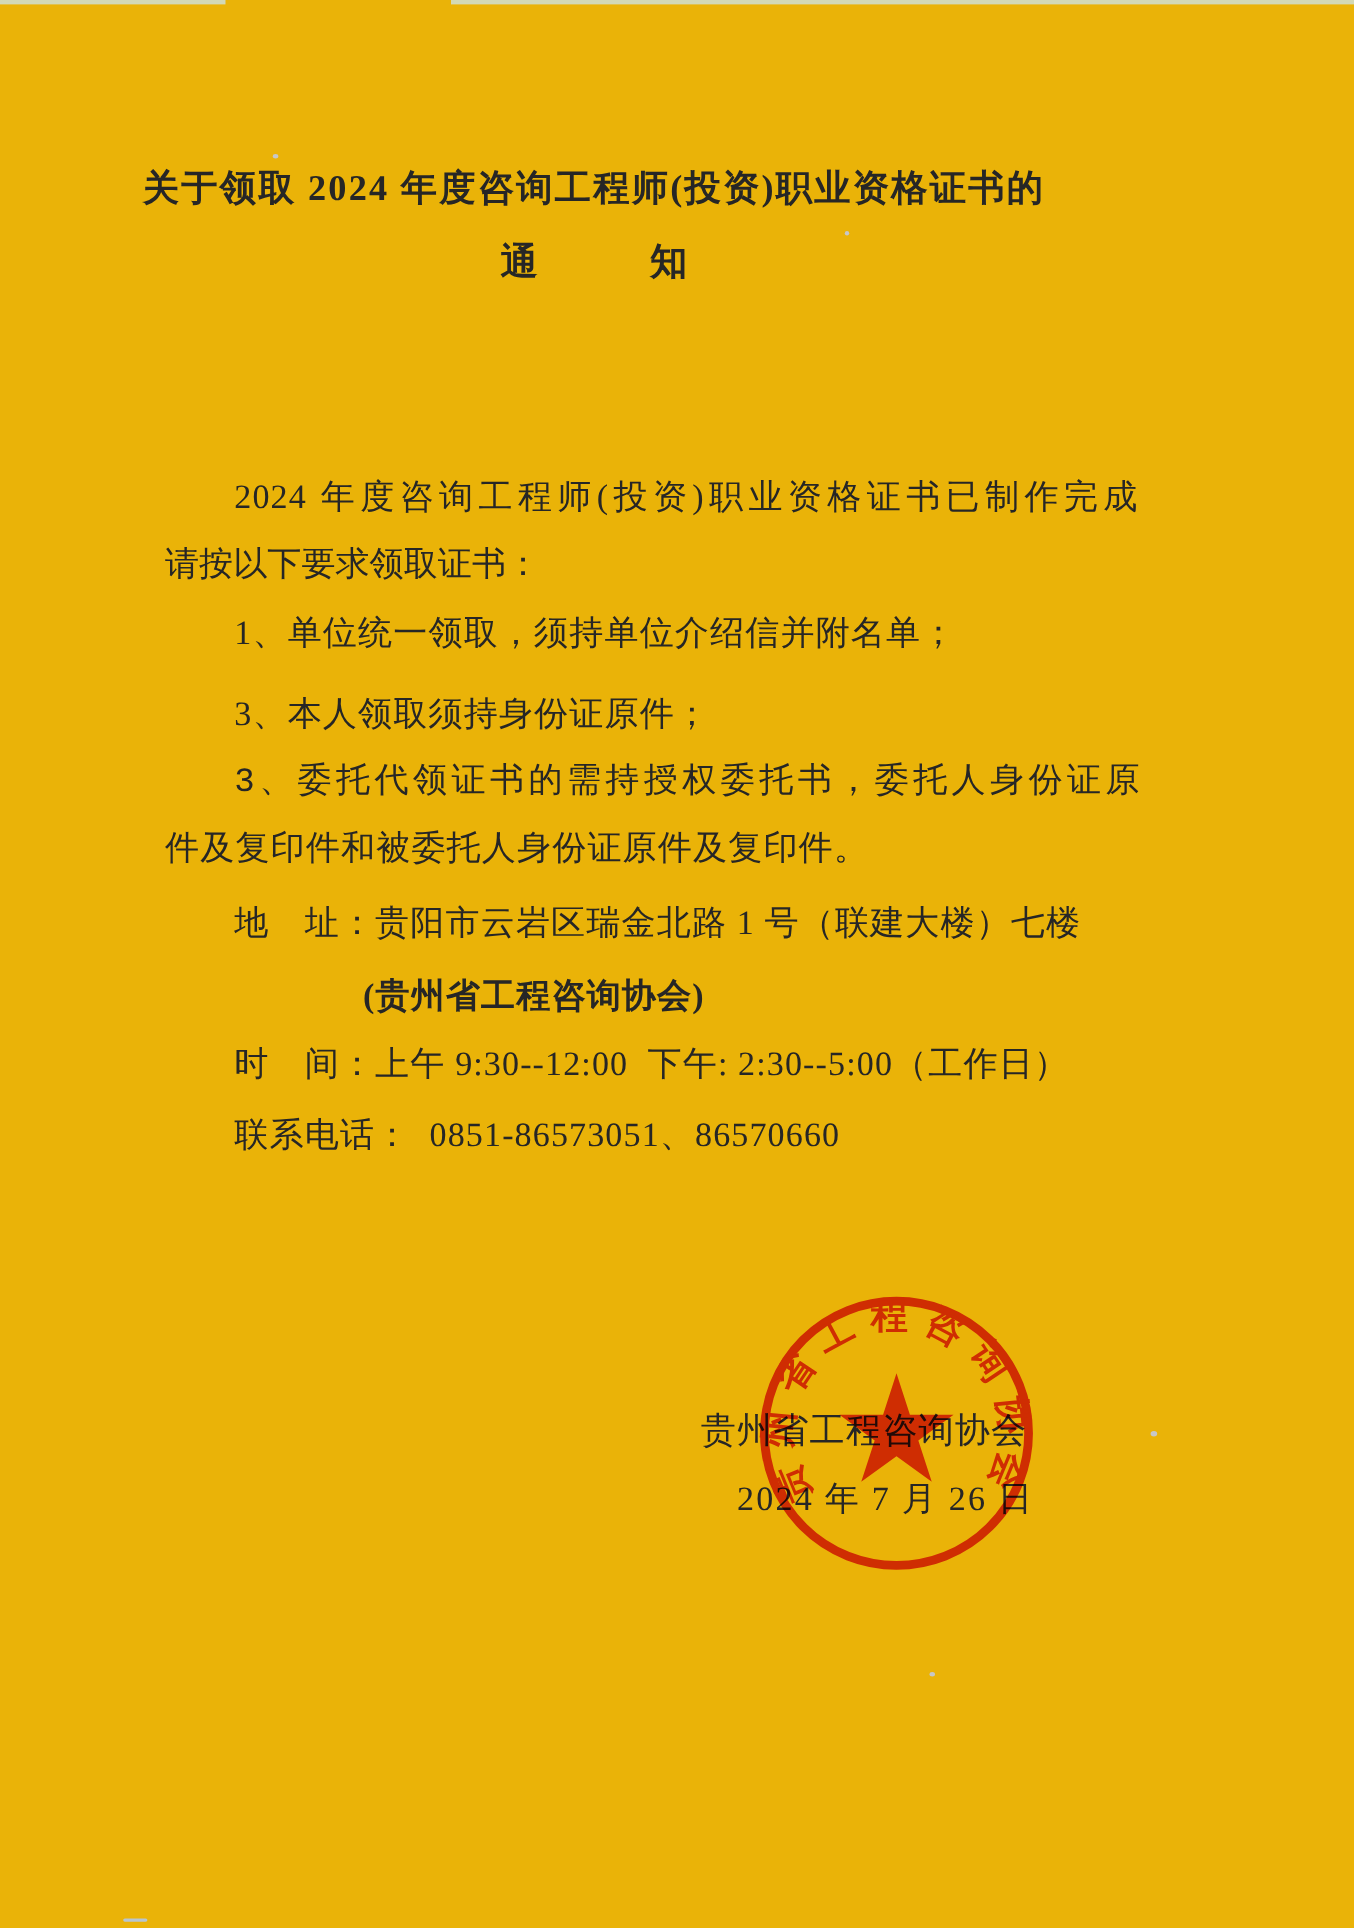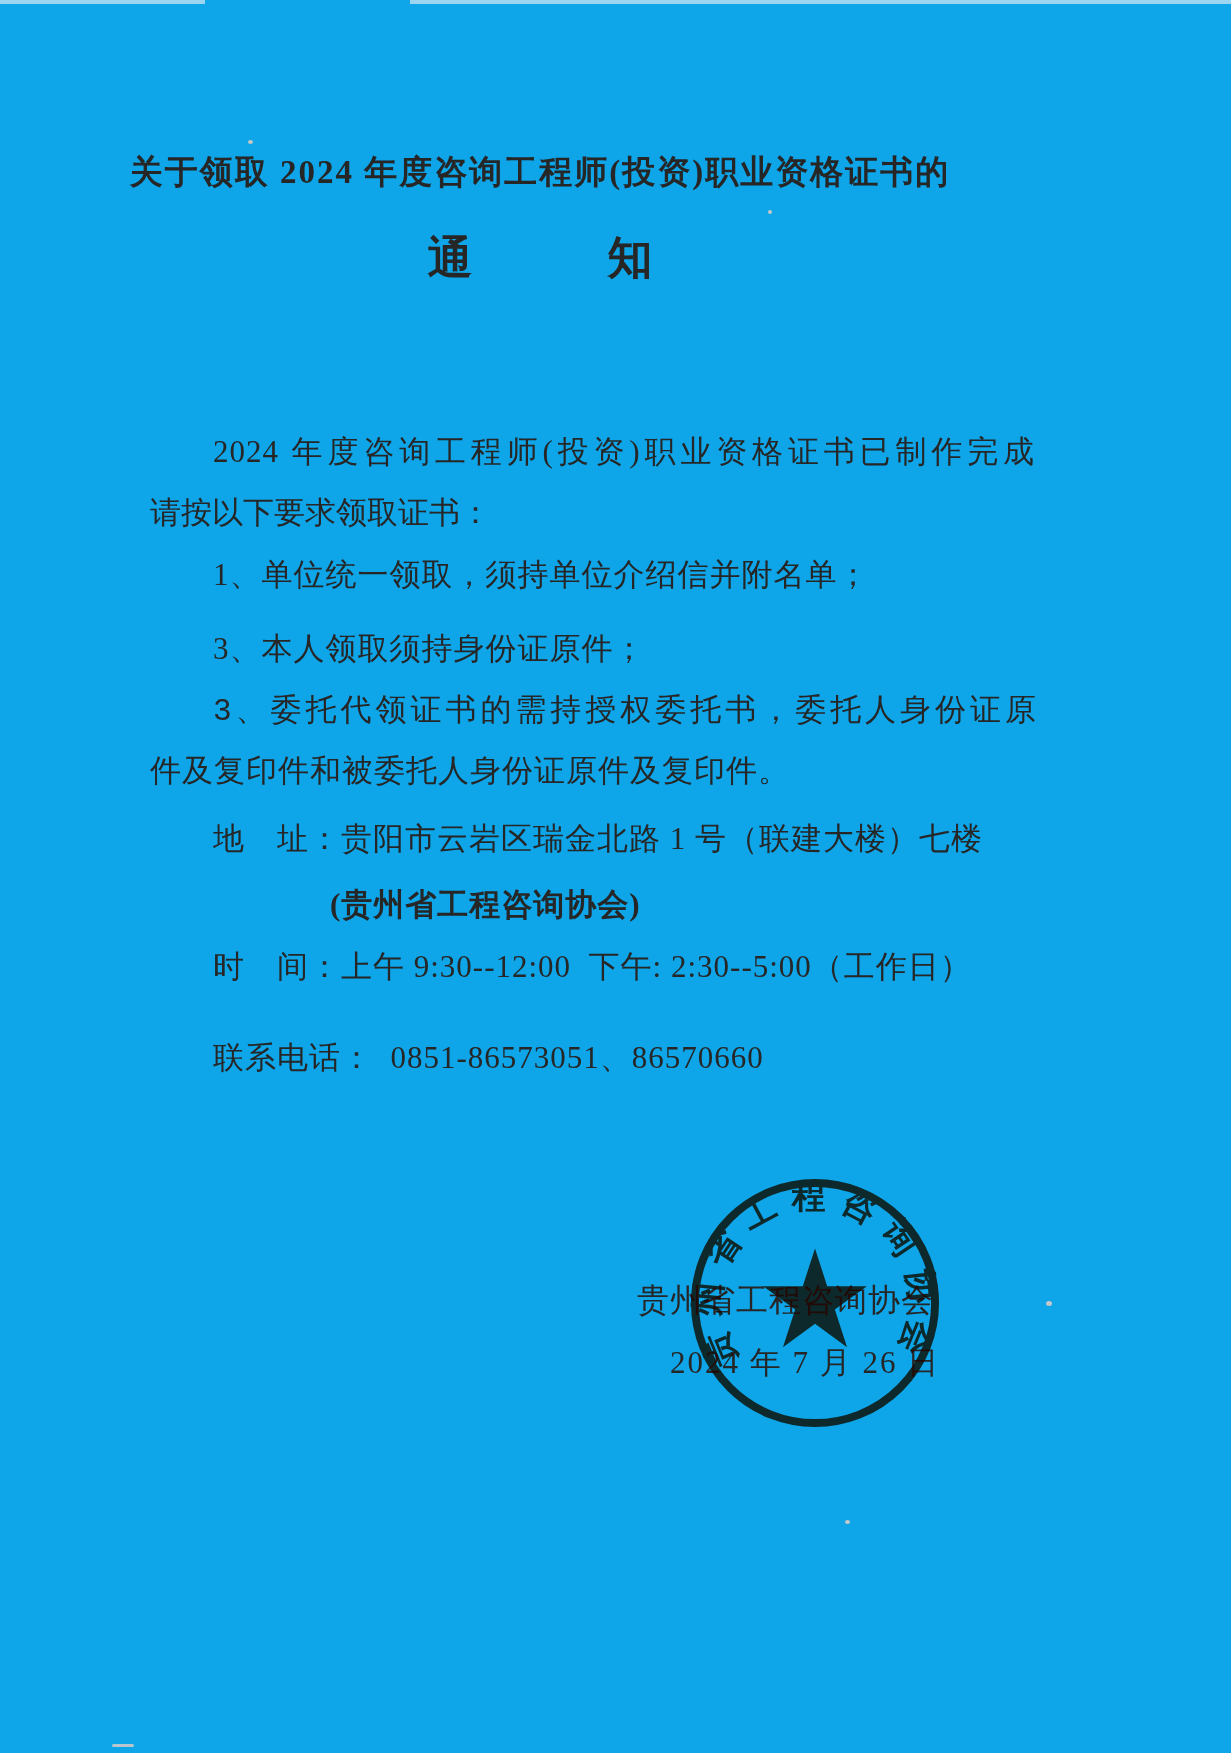--- a/index.html
+++ b/index.html
@@ -1,50 +1,50 @@
 <!DOCTYPE html>
 <html><head>
 <meta charset="utf-8">
 <style>
   html,body { margin:0; padding:0; background:#e8e8e8; }
   .page {
     position:relative;
     width:1231px; height:1753px;
     margin:0 auto;
-    background:#0ea5e9;
+    background:#eab308;
     overflow:hidden;
     font-family:"Liberation Serif","DejaVu Serif",serif;
     color:#262626;
   }
   .line { position:absolute; font-size:31px; line-height:1.25; white-space:pre; }
   .title1 {
     left:0; top:152px; width:1080px;
     text-align:center; font-size:33px; font-weight:bold;
     letter-spacing:2px; white-space:pre;
   }
   .title2 {
     left:0; top:218px; width:1080px;
-    text-align:center; font-size:45px; font-weight:bold; white-space:pre;margin-top:12px;
+    text-align:center; font-size:34px; font-weight:bold; white-space:pre;
   }
   .justify {
     white-space:normal;
     text-align:justify; text-align-last:justify;
     text-justify:inter-character;
   }
   .salutation { left:150px; top:362px; }
   .para1      { left:213px; top:433px; width:822px; letter-spacing:1px; }
   .para1b     { left:150px; top:494px; }
   .item1      { left:213px; top:556px; letter-spacing:1px; }
   .item2      { left:213px; top:630px; letter-spacing:1px; }
   .item3a     { left:213px; top:693px; width:824px; letter-spacing:1px;font-family:Liberation Mono, monospace; }
   .item3b     { left:150px; top:752px; letter-spacing:1px; }
   .address    { left:213px; top:820px; letter-spacing:1px; }
   .addr-org   { left:330px; top:886px; letter-spacing:1px;font-weight:bold; }
   .time       { left:213px; top:948px; letter-spacing:1px; }
-  .phone      { left:213px; top:1039px; letter-spacing:1px; }
+  .phone      { left:213px; top:1013px; letter-spacing:1px; }
   .sig-org    { left:637px; top:1280px; font-size:32px; letter-spacing:1px; z-index:2; }
   .sig-date   { left:670px; top:1344px; font-size:31px; letter-spacing:2px; z-index:2; }
   .stamp {
     position:absolute; left:686px; top:1174px;
     width:258px; height:258px;
     z-index:3;
     mix-blend-mode:multiply;
     opacity:.93;
   }
   

